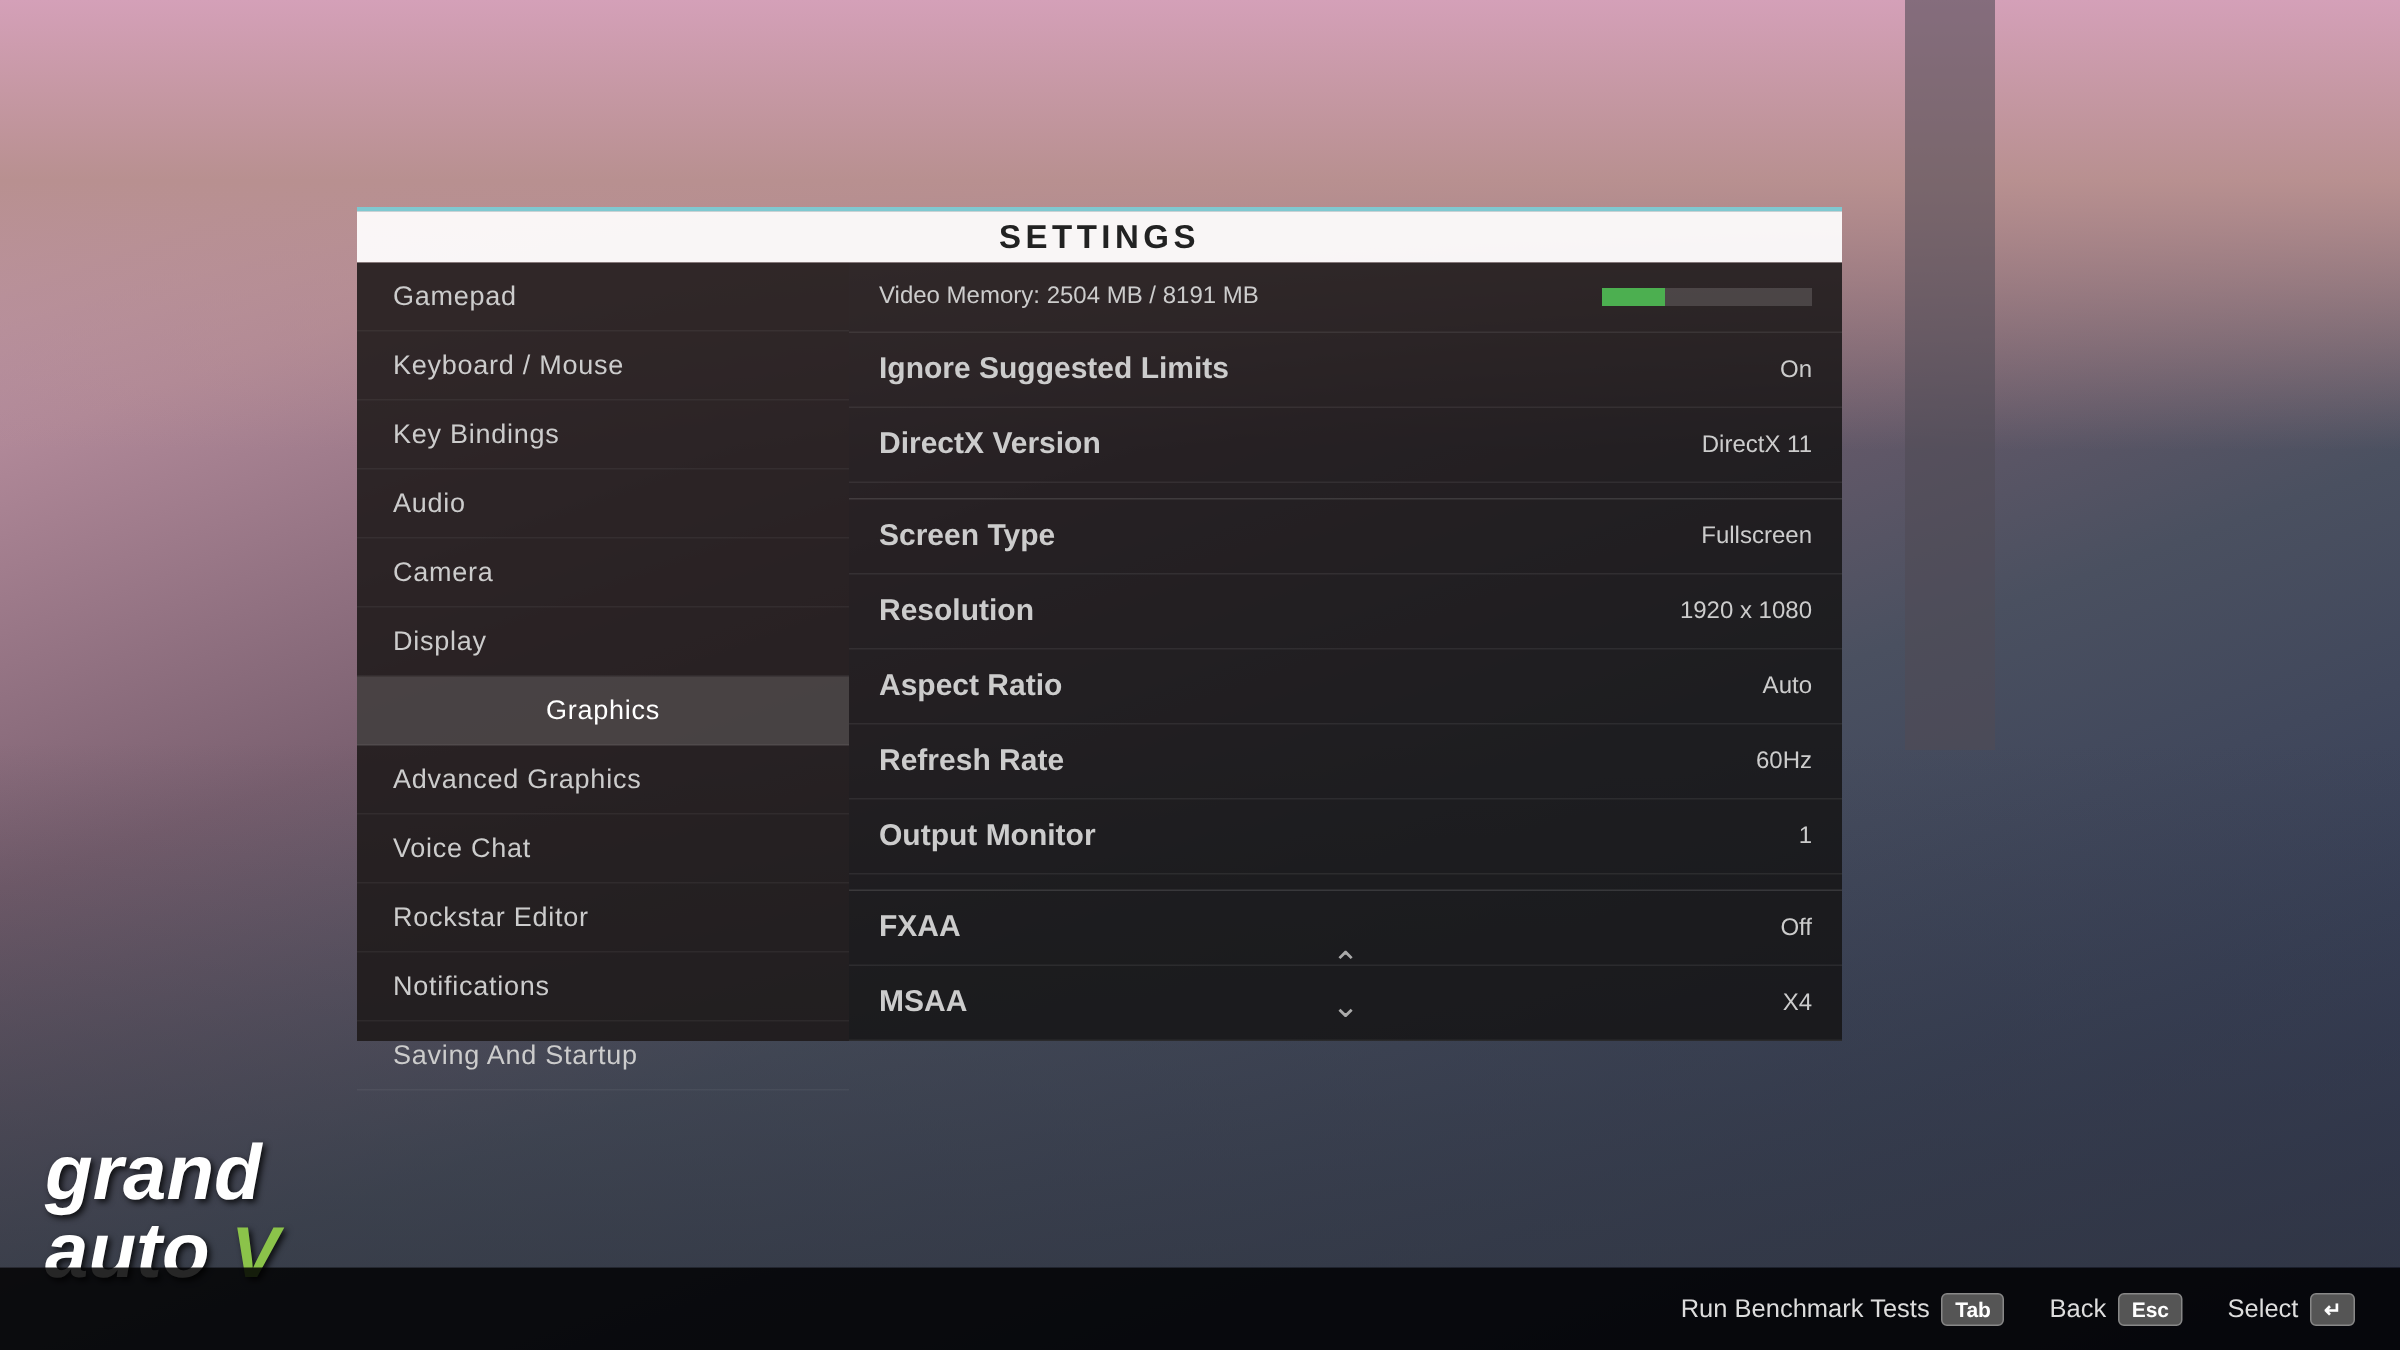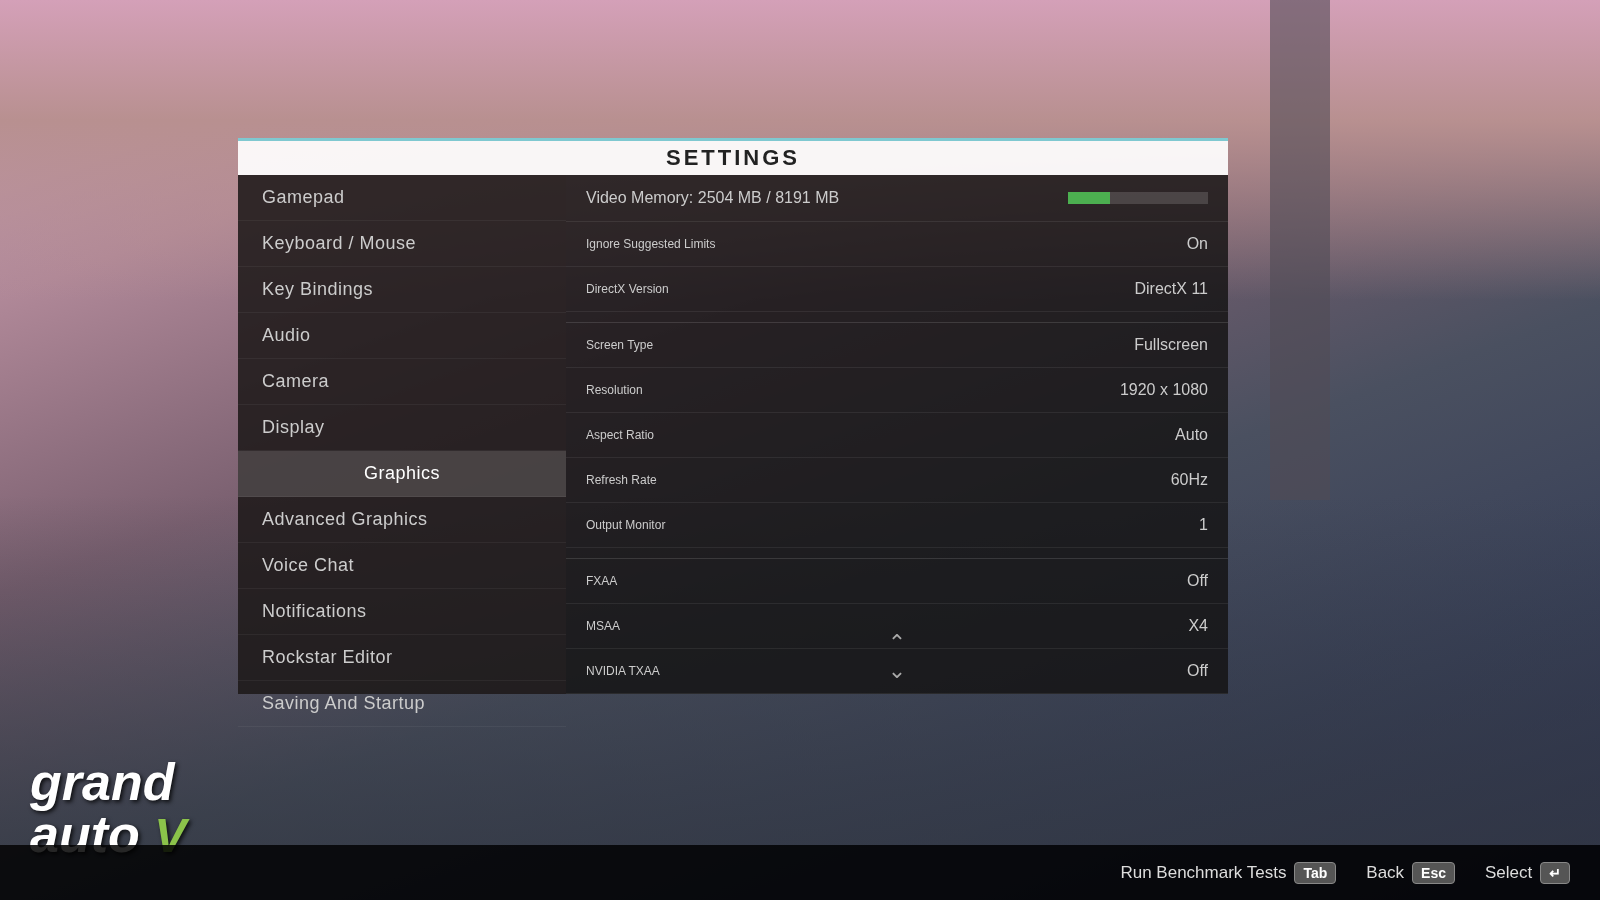--- a/index.html
+++ b/index.html
@@ -139,22 +139,23 @@
     
     .setting-row {
       display: flex;
       align-items: center;
       padding: 13px 20px;
       border-bottom: 1px solid rgba(255,255,255,0.07);
     }
 
     .setting-label {
       color: #ccc;
-      font-size: 12px;
+      font-size: 20px;
       flex: 1;
+      font-weight: bold;
     }
 
     .setting-value {
       color: #ccc;
       font-size: 16px;
       text-align: right;
     }
 
     .setting-row.section-gap {
       margin-top: 10px;
@@ -289,24 +290,24 @@
       <div class="sidebar-item active">
         <span>Graphics</span>
       </div>
       <div class="sidebar-item">
         <span>Advanced Graphics</span>
       </div>
       <div class="sidebar-item">
         <span>Voice Chat</span>
       </div>
       <div class="sidebar-item">
+        <span>Rockstar Editor</span>
+      </div>
+      <div class="sidebar-item">
         <span>Notifications</span>
-      </div>
-      <div class="sidebar-item">
-        <span>Rockstar Editor</span>
       </div>
       <div class="sidebar-item">
         <span>Saving And Startup</span>
       </div>
     </div>
 
     <div class="main-content">
 
       <div class="memory-row">
         <span class="memory-label">Video Memory: 2504 MB / 8191 MB</span>

